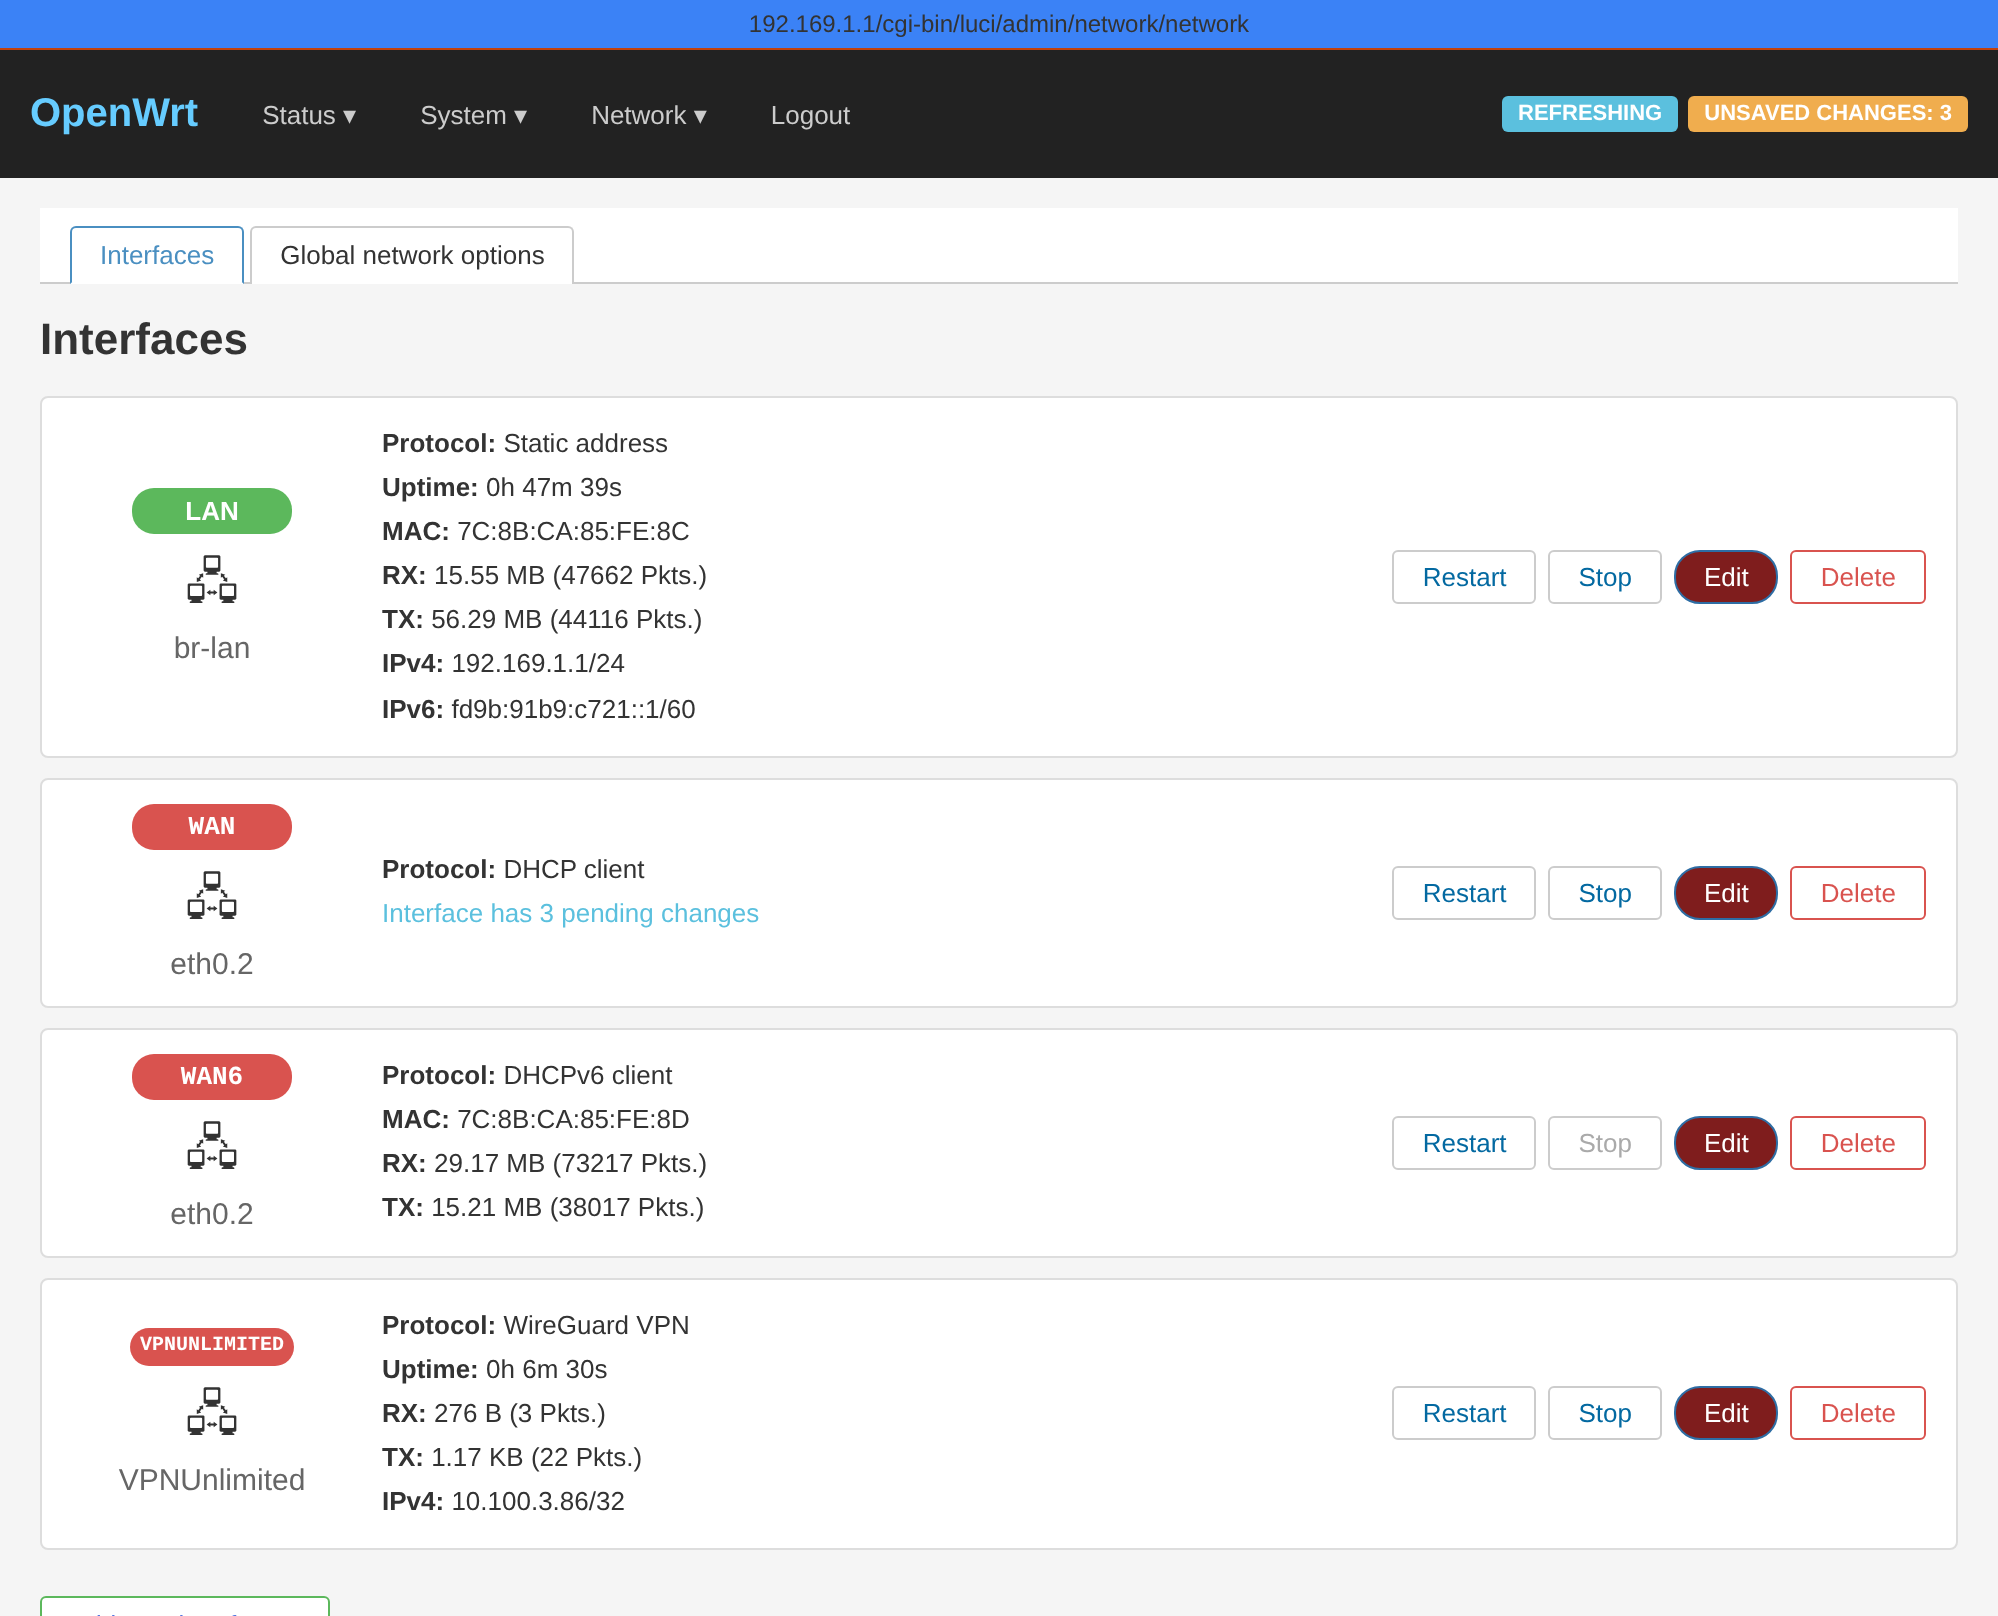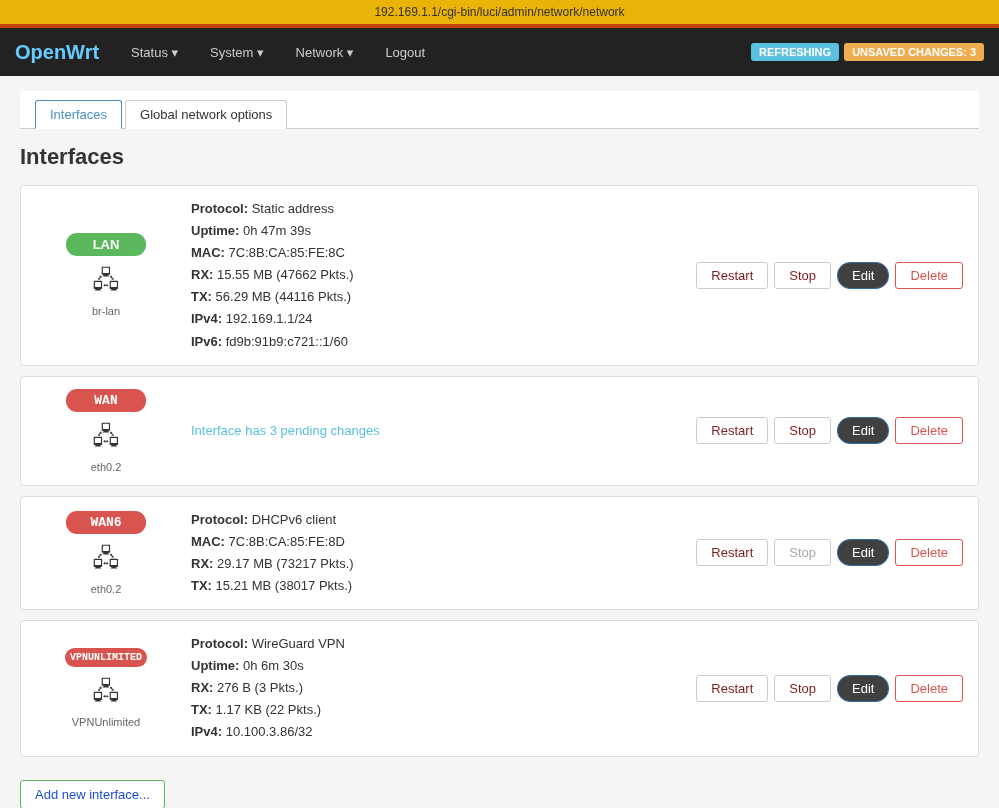--- a/index.html
+++ b/index.html
@@ -1,34 +1,34 @@
 <!DOCTYPE html>
 <html><head>
   <meta charset="utf-8">
   <style>
     * { box-sizing: border-box; margin: 0; padding: 0; }
     body { font-family: Arial, sans-serif; font-size: 13px; background: #f5f5f5; color: #333; }
 
     
     .url-bar {
-      background: #eab308;
+      background: #3b82f6;
       text-align: center;
       padding: 5px;
       font-size: 12px;
       color: #333;
-      border-bottom: 4px solid #c2410c;
+      border-bottom: 1px solid #c2410c;
     }
 
     
     .navbar {
       background: #222;
       padding: 0 15px;
       display: flex;
       align-items: center;
-      height: 48px;
+      height: 64px;
     }
     .navbar-brand {
       color: white;
       font-size: 20px;
       font-weight: bold;
       margin-right: 20px;
     }
     .navbar-brand span { color: #6cf; }
     .nav-menu {
       display: flex;
@@ -140,21 +140,21 @@
       min-width: 80px;
     }
     .badge-green { background: #5cb85c; }
     .badge-red { background: #d9534f; font-family: Liberation Mono, monospace; }
 
     .interface-icon {
       font-size: 24px;
       margin-bottom: 2px;
     }
     .interface-name-small {
-      font-size: 11px;
+      font-size: 15px;
       color: #666;
     }
 
     .interface-info {
       flex: 1;
       padding: 0 15px;
       font-size: 13px;
       line-height: 1.7;
     }
     .interface-info .label { font-weight: bold; }
@@ -171,24 +171,24 @@
     }
 
     
     .btn {
       padding: 5px 14px;
       border-radius: 3px;
       border: 1px solid #ccc;
       cursor: pointer;
       font-size: 13px;
       background: white;
-      color: #7f1d1d;
+      color: #0369a1;
     }
     .btn-primary {
-      background: #404040;
+      background: #7f1d1d;
       color: white;
       border-color: #2e6da4;
       border-radius: 13px;
     }
     .btn-danger {
       background: white;
       color: #d9534f;
       border-color: #d9534f;
     }
 
@@ -275,20 +275,21 @@
   </div>
 
   
   <div class="interface-card">
     <div class="interface-left">
       <span class="interface-badge badge-red">WAN</span>
       <span class="interface-icon">🖧</span>
       <span class="interface-name-small">eth0.2</span>
     </div>
     <div class="interface-info">
+      <div><span class="label">Protocol:</span> <span>DHCP client</span></div>
       <div><span class="pending-changes">Interface has 3 pending changes</span></div>
     </div>
     <div class="interface-actions">
       <button class="btn">Restart</button>
       <button class="btn">Stop</button>
       <button class="btn btn-primary">Edit</button>
       <button class="btn btn-danger">Delete</button>
     </div>
   </div>
 

